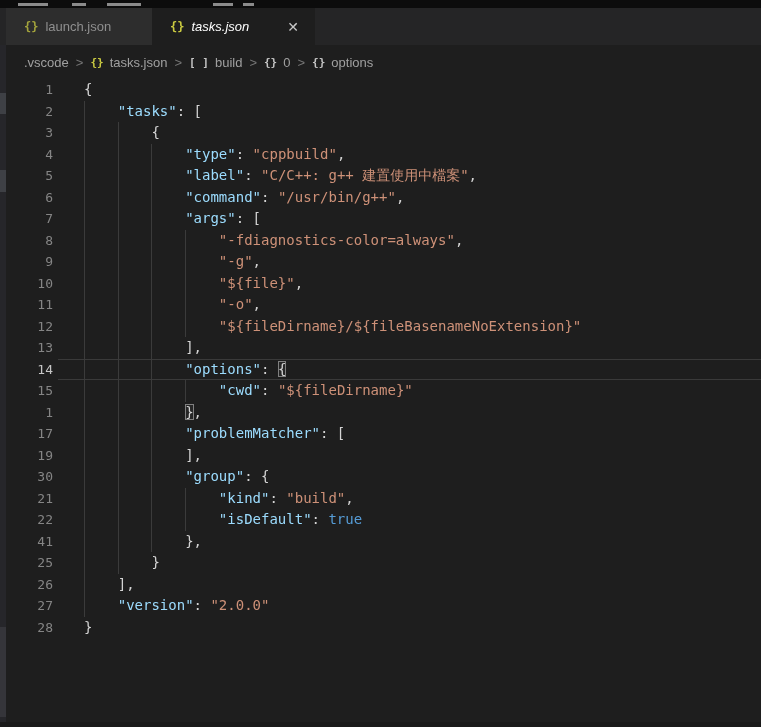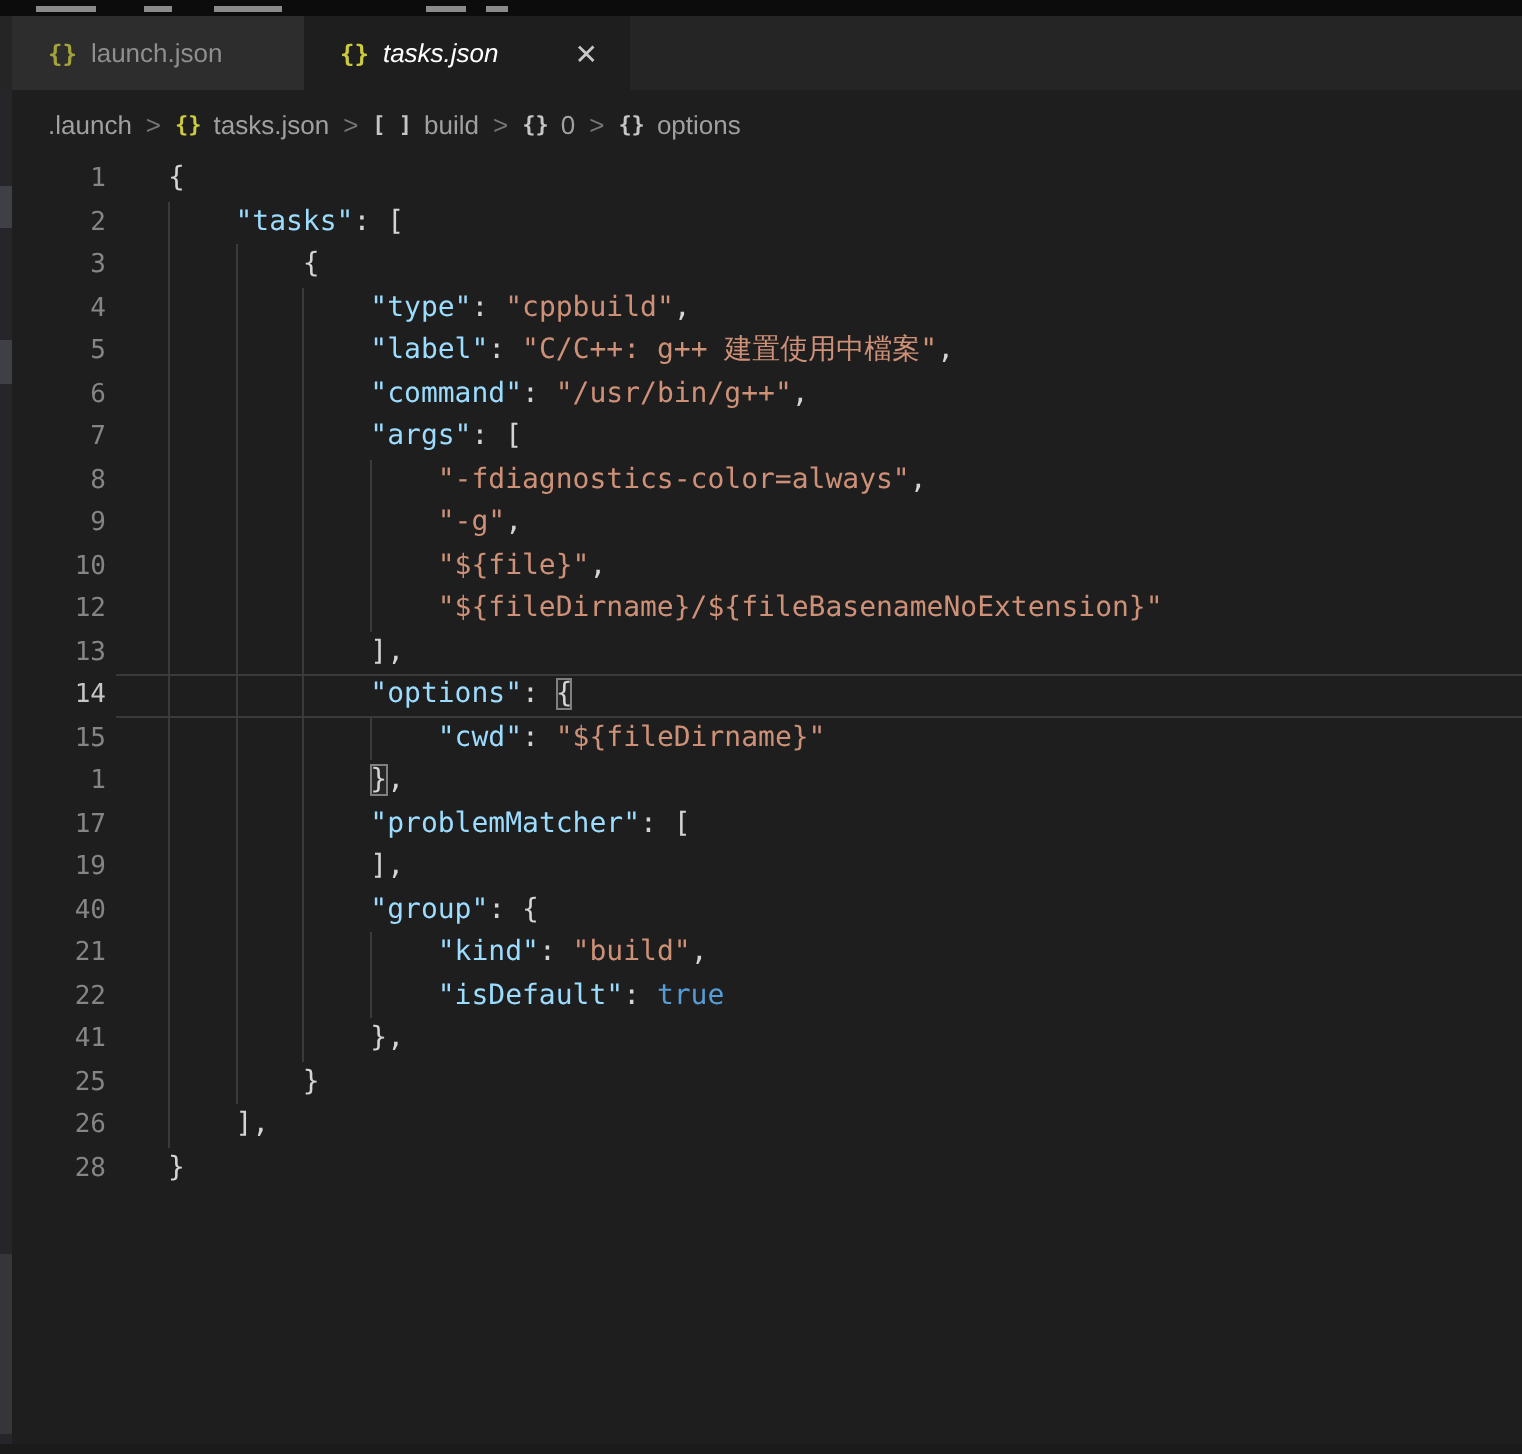--- a/index.html
+++ b/index.html
@@ -79,21 +79,21 @@
       </div>
       <div class="tab active">
         <span class="tab-icon">{}</span>
         <span class="tab-label">tasks.json</span>
         <span class="tab-close">✕</span>
       </div>
     </div>
 
   <div class="breadcrumb" id="breadcrumb">
       <span class="bc-item">
-        <span>.launch</span>
+        <span>.vscode</span>
       </span>
       <span class="bc-sep">&gt;</span>
       <span class="bc-item">
         <span class="bc-icon yellow">{}</span>
         <span>tasks.json</span>
       </span>
       <span class="bc-sep">&gt;</span>
       <span class="bc-item">
         <span class="bc-icon">[ ]</span>
         <span>build</span>
@@ -114,33 +114,35 @@
       <div class="code-line"><span class="line-num">1</span><span class="line-text"><span class="tk-p">{</span></span></div>
       <div class="code-line"><span class="line-num">2</span><span class="line-text"><span class="guide" style="left: 0ch;"></span><span class="tk-p">    </span><span class="tk-k">"tasks"</span><span class="tk-p">: [</span></span></div>
       <div class="code-line"><span class="line-num">3</span><span class="line-text"><span class="guide" style="left: 0ch;"></span><span class="guide" style="left: 4ch;"></span><span class="tk-p">        {</span></span></div>
       <div class="code-line"><span class="line-num">4</span><span class="line-text"><span class="guide" style="left: 0ch;"></span><span class="guide" style="left: 4ch;"></span><span class="guide" style="left: 8ch;"></span><span class="tk-p">            </span><span class="tk-k">"type"</span><span class="tk-p">: </span><span class="tk-s">"cppbuild"</span><span class="tk-p">,</span></span></div>
       <div class="code-line"><span class="line-num">5</span><span class="line-text"><span class="guide" style="left: 0ch;"></span><span class="guide" style="left: 4ch;"></span><span class="guide" style="left: 8ch;"></span><span class="tk-p">            </span><span class="tk-k">"label"</span><span class="tk-p">: </span><span class="tk-s">"C/C++: g++ 建置使用中檔案"</span><span class="tk-p">,</span></span></div>
       <div class="code-line"><span class="line-num">6</span><span class="line-text"><span class="guide" style="left: 0ch;"></span><span class="guide" style="left: 4ch;"></span><span class="guide" style="left: 8ch;"></span><span class="tk-p">            </span><span class="tk-k">"command"</span><span class="tk-p">: </span><span class="tk-s">"/usr/bin/g++"</span><span class="tk-p">,</span></span></div>
       <div class="code-line"><span class="line-num">7</span><span class="line-text"><span class="guide" style="left: 0ch;"></span><span class="guide" style="left: 4ch;"></span><span class="guide" style="left: 8ch;"></span><span class="tk-p">            </span><span class="tk-k">"args"</span><span class="tk-p">: [</span></span></div>
       <div class="code-line"><span class="line-num">8</span><span class="line-text"><span class="guide" style="left: 0ch;"></span><span class="guide" style="left: 4ch;"></span><span class="guide" style="left: 8ch;"></span><span class="guide" style="left: 12ch;"></span><span class="tk-p">                </span><span class="tk-s">"-fdiagnostics-color=always"</span><span class="tk-p">,</span></span></div>
       <div class="code-line"><span class="line-num">9</span><span class="line-text"><span class="guide" style="left: 0ch;"></span><span class="guide" style="left: 4ch;"></span><span class="guide" style="left: 8ch;"></span><span class="guide" style="left: 12ch;"></span><span class="tk-p">                </span><span class="tk-s">"-g"</span><span class="tk-p">,</span></span></div>
       <div class="code-line"><span class="line-num">10</span><span class="line-text"><span class="guide" style="left: 0ch;"></span><span class="guide" style="left: 4ch;"></span><span class="guide" style="left: 8ch;"></span><span class="guide" style="left: 12ch;"></span><span class="tk-p">                </span><span class="tk-s">"${file}"</span><span class="tk-p">,</span></span></div>
+      <div class="code-line"><span class="line-num">11</span><span class="line-text"><span class="guide" style="left: 0ch;"></span><span class="guide" style="left: 4ch;"></span><span class="guide" style="left: 8ch;"></span><span class="guide" style="left: 12ch;"></span><span class="tk-p">                </span><span class="tk-s">"-o"</span><span class="tk-p">,</span></span></div>
       <div class="code-line"><span class="line-num">12</span><span class="line-text"><span class="guide" style="left: 0ch;"></span><span class="guide" style="left: 4ch;"></span><span class="guide" style="left: 8ch;"></span><span class="guide" style="left: 12ch;"></span><span class="tk-p">                </span><span class="tk-s">"${fileDirname}/${fileBasenameNoExtension}"</span></span></div>
       <div class="code-line"><span class="line-num">13</span><span class="line-text"><span class="guide" style="left: 0ch;"></span><span class="guide" style="left: 4ch;"></span><span class="guide" style="left: 8ch;"></span><span class="tk-p">            ],</span></span></div>
       <div class="code-line current"><div class="cur-hl"></div><span class="line-num">14</span><span class="line-text"><span class="guide" style="left: 0ch;"></span><span class="guide" style="left: 4ch;"></span><span class="guide" style="left: 8ch;"></span><span class="tk-p">            </span><span class="tk-k">"options"</span><span class="tk-p">: </span><span class="tk-p tk-match">{</span></span></div>
       <div class="code-line"><span class="line-num">15</span><span class="line-text"><span class="guide" style="left: 0ch;"></span><span class="guide" style="left: 4ch;"></span><span class="guide" style="left: 8ch;"></span><span class="guide" style="left: 12ch;"></span><span class="tk-p">                </span><span class="tk-k">"cwd"</span><span class="tk-p">: </span><span class="tk-s">"${fileDirname}"</span></span></div>
       <div class="code-line"><span class="line-num">1</span><span class="line-text"><span class="guide" style="left: 0ch;"></span><span class="guide" style="left: 4ch;"></span><span class="guide" style="left: 8ch;"></span><span class="tk-p">            </span><span class="tk-p tk-match">}</span><span class="tk-p">,</span></span></div>
       <div class="code-line"><span class="line-num">17</span><span class="line-text"><span class="guide" style="left: 0ch;"></span><span class="guide" style="left: 4ch;"></span><span class="guide" style="left: 8ch;"></span><span class="tk-p">            </span><span class="tk-k">"problemMatcher"</span><span class="tk-p">: [</span></span></div>
       <div class="code-line"><span class="line-num">19</span><span class="line-text"><span class="guide" style="left: 0ch;"></span><span class="guide" style="left: 4ch;"></span><span class="guide" style="left: 8ch;"></span><span class="tk-p">            ],</span></span></div>
-      <div class="code-line"><span class="line-num">40</span><span class="line-text"><span class="guide" style="left: 0ch;"></span><span class="guide" style="left: 4ch;"></span><span class="guide" style="left: 8ch;"></span><span class="tk-p">            </span><span class="tk-k">"group"</span><span class="tk-p">: {</span></span></div>
+      <div class="code-line"><span class="line-num">30</span><span class="line-text"><span class="guide" style="left: 0ch;"></span><span class="guide" style="left: 4ch;"></span><span class="guide" style="left: 8ch;"></span><span class="tk-p">            </span><span class="tk-k">"group"</span><span class="tk-p">: {</span></span></div>
       <div class="code-line"><span class="line-num">21</span><span class="line-text"><span class="guide" style="left: 0ch;"></span><span class="guide" style="left: 4ch;"></span><span class="guide" style="left: 8ch;"></span><span class="guide" style="left: 12ch;"></span><span class="tk-p">                </span><span class="tk-k">"kind"</span><span class="tk-p">: </span><span class="tk-s">"build"</span><span class="tk-p">,</span></span></div>
       <div class="code-line"><span class="line-num">22</span><span class="line-text"><span class="guide" style="left: 0ch;"></span><span class="guide" style="left: 4ch;"></span><span class="guide" style="left: 8ch;"></span><span class="guide" style="left: 12ch;"></span><span class="tk-p">                </span><span class="tk-k">"isDefault"</span><span class="tk-p">: </span><span class="tk-b">true</span></span></div>
       <div class="code-line"><span class="line-num">41</span><span class="line-text"><span class="guide" style="left: 0ch;"></span><span class="guide" style="left: 4ch;"></span><span class="guide" style="left: 8ch;"></span><span class="tk-p">            },</span></span></div>
       <div class="code-line"><span class="line-num">25</span><span class="line-text"><span class="guide" style="left: 0ch;"></span><span class="guide" style="left: 4ch;"></span><span class="tk-p">        }</span></span></div>
       <div class="code-line"><span class="line-num">26</span><span class="line-text"><span class="guide" style="left: 0ch;"></span><span class="tk-p">    ],</span></span></div>
+      <div class="code-line"><span class="line-num">27</span><span class="line-text"><span class="guide" style="left: 0ch;"></span><span class="tk-p">    </span><span class="tk-k">"version"</span><span class="tk-p">: </span><span class="tk-s">"2.0.0"</span></span></div>
       <div class="code-line"><span class="line-num">28</span><span class="line-text"><span class="tk-p">}</span></span></div>
     </div>
 
   <div class="left-strip">
     <div class="strip-seg" style="top:48px;height:21px;background:#3e4045;"></div>
     <div class="strip-seg" style="top:125px;height:22px;background:#3e4045;"></div>
     <div class="strip-seg" style="top:582px;height:90px;background:#35353a;"></div>
   </div>
 
   <div class="bottom-edge"></div>

